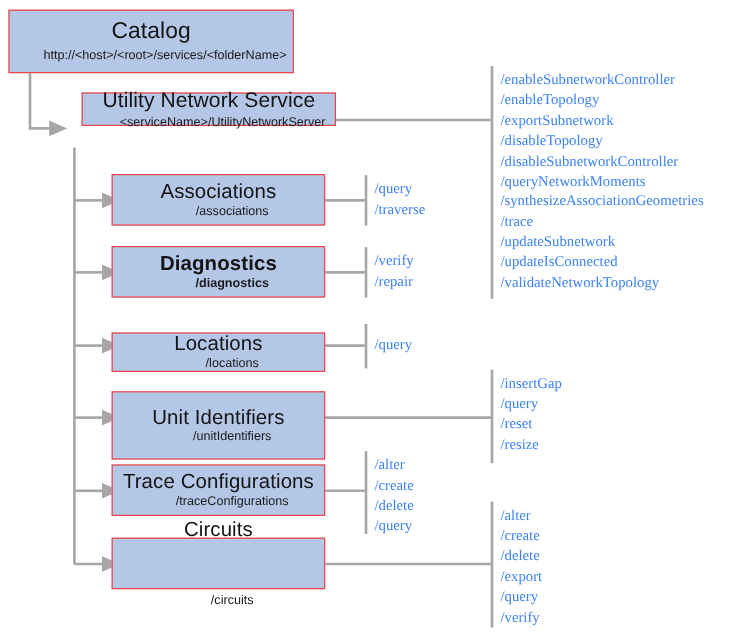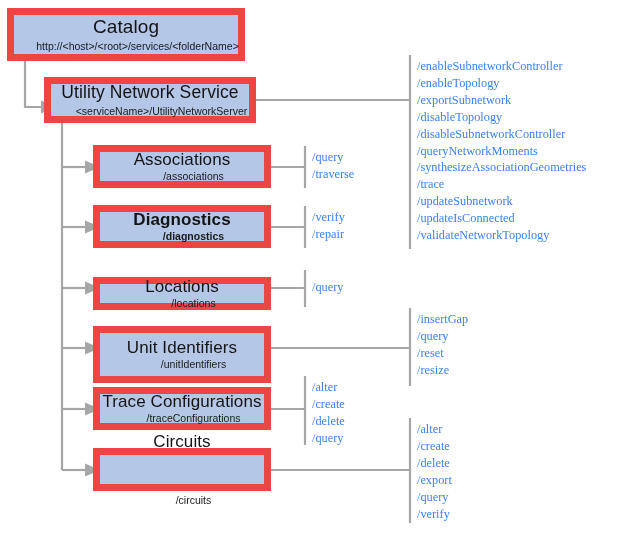--- a/index.html
+++ b/index.html
@@ -24,21 +24,21 @@
     left: 0;
     top: 0;
     width: 626px;
     height: 537px;
     pointer-events: none;
   }
   .node {
     position: absolute;
     box-sizing: border-box;
     background: #b4c7e7;
-    border: 7px solid #ef4444;
+    border: 1px solid #ef4444;
     display: flex;
     flex-direction: column;
     align-items: center;
     justify-content: center;
     text-align: center;
     line-height: 1.05;
   }
   .node .title {
     color: #141414;
     font-size: 17px;
@@ -114,21 +114,21 @@
       <polygon points="85,402.5 100,409 85,415.5"></polygon>
       <polygon points="85,463.5 100,470 85,476.5"></polygon>
     </g>
   </svg>
 
   <div class="node root" style="left:7px; top:8px; width:238px; height:53px;">
     <div class="title">Catalog</div>
     <div class="sub">http://&lt;host&gt;/&lt;root&gt;/services/&lt;folderName&gt;</div>
   </div>
 
-  <div class="node service" style="left:44px; top:77px; width:212px; height:46px;">
+  <div class="node service" style="left:68px; top:77px; width:212px; height:28px;">
     <div class="title">Utility Network Service</div>
     <div class="sub">&lt;serviceName&gt;/UtilityNetworkServer</div>
   </div>
 
   <div class="node" style="left:93px; top:145px; width:178px; height:43px;">
     <div class="title">Associations</div>
     <div class="sub">/associations</div>
   </div>
 
   <div class="node" style="left:93px; top:205px; width:178px; height:43px;font-weight:bold;">

